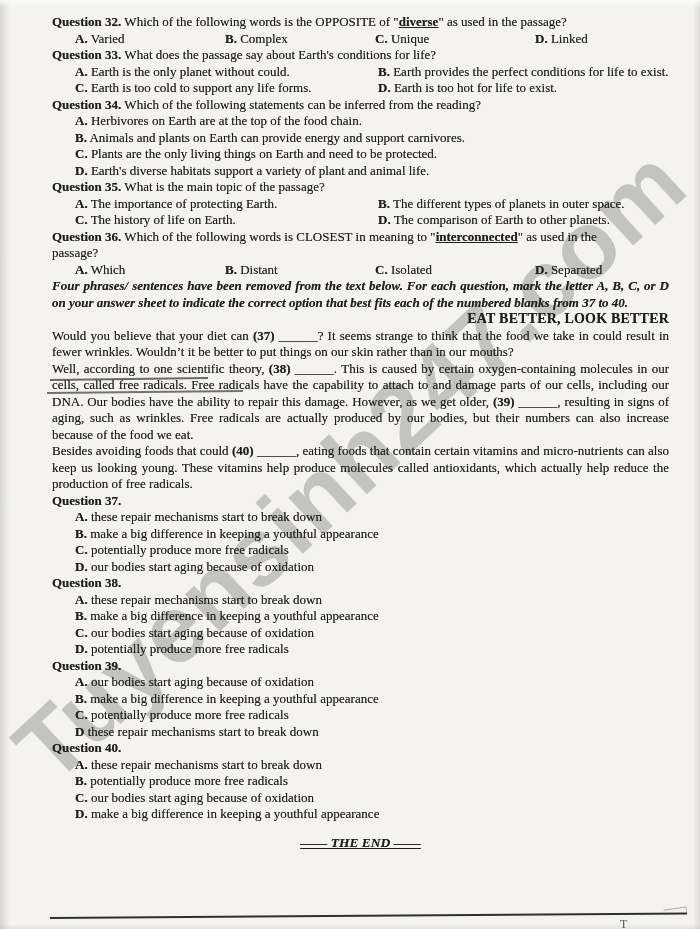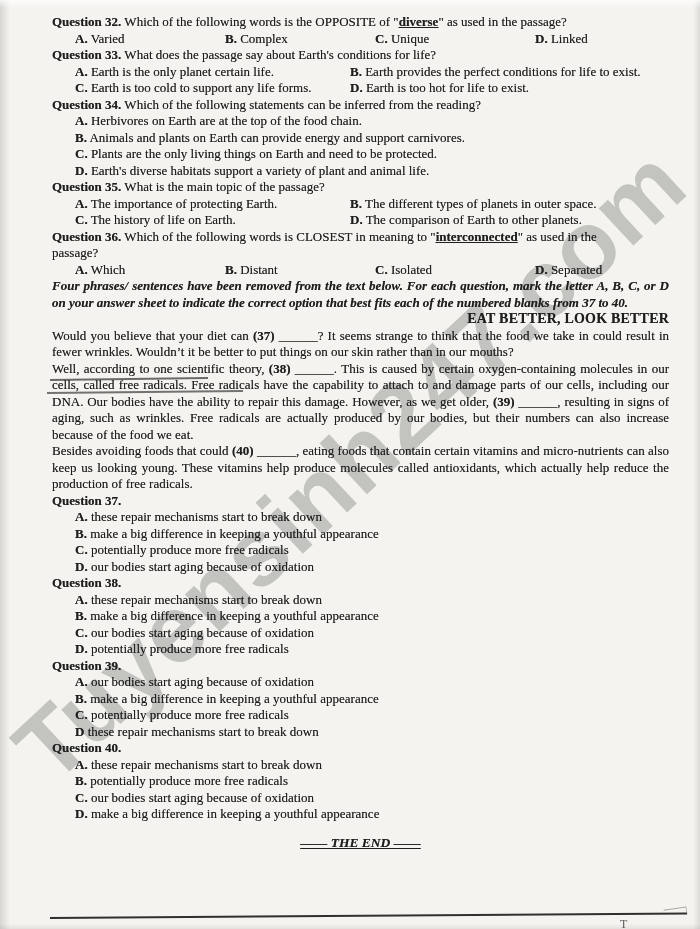--- a/index.html
+++ b/index.html
@@ -15,21 +15,21 @@
   .q{text-align:justify;}
   b{font-weight:bold;}
   .u{text-decoration:underline;}
   .opt4{display:flex;padding-left:23px;}
   .opt4 .c1{width:150px;}
   .opt4 .c2{width:150px;}
   .opt4 .c3{width:160px;}
   .opt4 .c4{flex:1;}
   .opt2{display:flex;padding-left:23px;}
   .opt2 .c1{width:275px;}
-  .opt2 .c2{flex:1;}
+  .opt2 .c2{flex:1;margin-left:28px;}
   .optfull{padding-left:23px;}
   .instr{font-weight:bold;font-style:italic;text-align:justify;}
   .title{text-align:right;font-weight:bold;font-size:14px;letter-spacing:.2px;}
   .theend{text-align:center;font-weight:bold;font-style:italic;margin-top:12px;font-size:13.5px;text-decoration:underline;}
   .watermark{
     position:absolute;left:50%;top:50%;
     transform:translate(-50%,-50%) rotate(-43deg);
     font-family:"Liberation Sans",sans-serif;font-weight:bold;
     font-size:96px;letter-spacing:1px;white-space:nowrap;
     color:rgba(122,122,122,0.40);z-index:1;pointer-events:none;
@@ -66,21 +66,21 @@
     <p class="q"><b>Question 32.</b><span> Which of the following words is the OPPOSITE of "</span><b class="u">diverse</b><span>" as used in the passage?</span></p>
     <div class="opt4">
       <span class="c1"><b>A.</b><span> Varied</span></span>
       <span class="c2"><b>B.</b><span> Complex</span></span>
       <span class="c3"><b>C.</b><span> Unique</span></span>
       <span class="c4"><b>D.</b><span> Linked</span></span>
     </div>
 
     <p class="q"><b>Question 33.</b><span> What does the passage say about Earth's conditions for life?</span></p>
     <div class="opt2">
-      <span class="c1"><b>A.</b><span> Earth is the only planet certain life.</span></span>
+      <span class="c1"><b>A.</b><span> Earth is the only planet without could.</span></span>
       <span class="c2"><b>B.</b><span> Earth provides the perfect conditions for life to exist.</span></span>
     </div>
     <div class="opt2">
       <span class="c1"><b>C.</b><span> Earth is too cold to support any life forms.</span></span>
       <span class="c2"><b>D.</b><span> Earth is too hot for life to exist.</span></span>
     </div>
 
     <p class="q"><b>Question 34.</b><span> Which of the following statements can be inferred from the reading?</span></p>
     <p class="optfull"><b>A.</b><span> Herbivores on Earth are at the top of the food chain.</span></p>
     <p class="optfull"><b>B.</b><span> Animals and plants on Earth can provide energy and support carnivores.</span></p>

